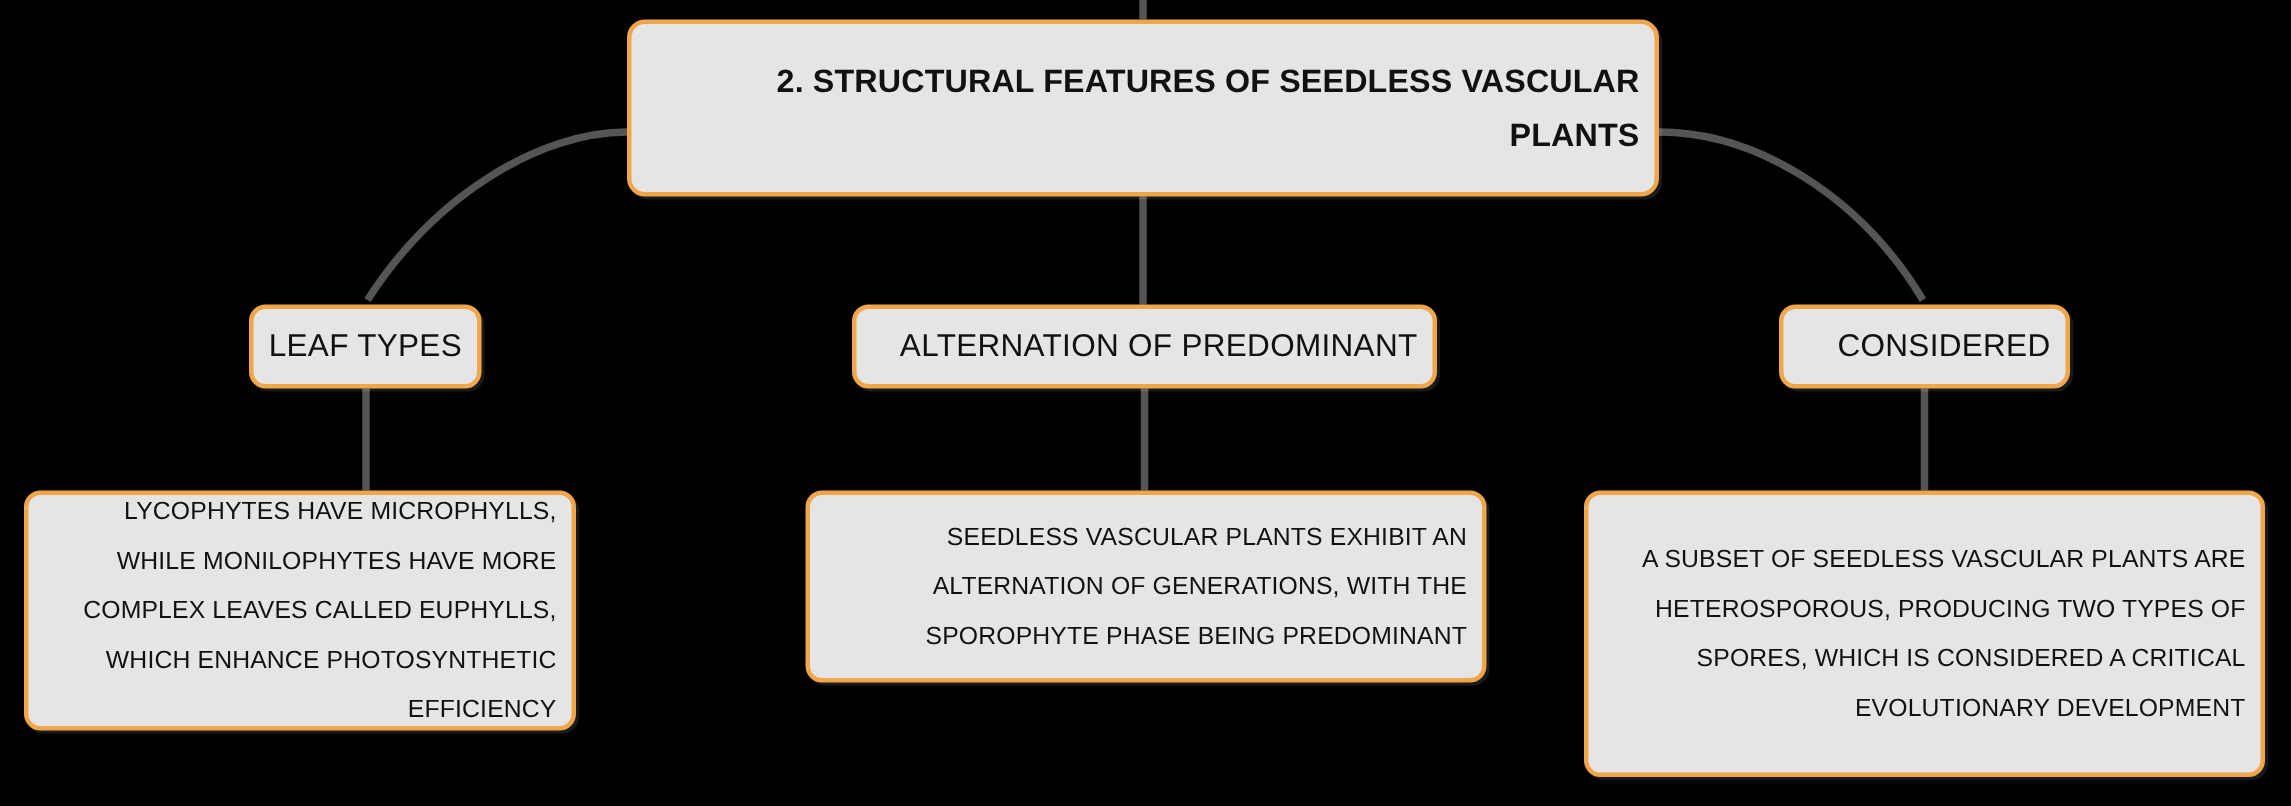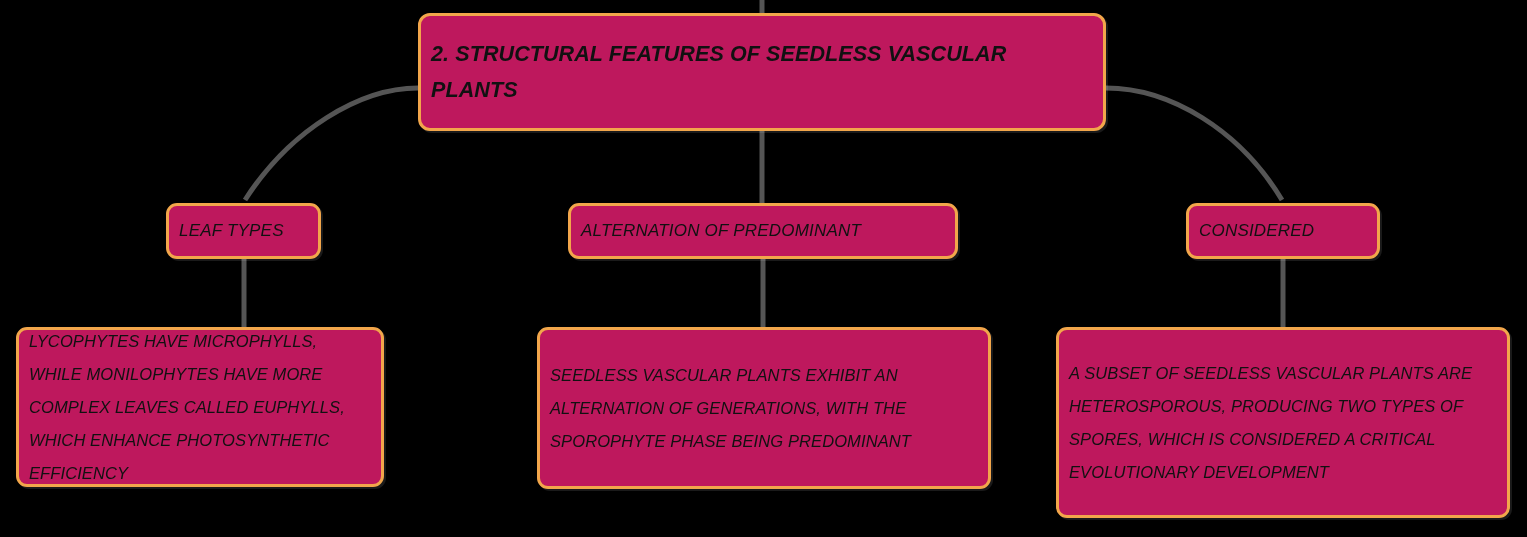--- a/index.html
+++ b/index.html
@@ -5,53 +5,52 @@
   html,body{margin:0;padding:0;background:#000;}
   body{
     width:1527px;height:537px;position:relative;overflow:hidden;
     font-family:"Liberation Sans", sans-serif;
     background:#000000;
   }
   #canvas{position:absolute;inset:0;}
   .connectors{position:absolute;left:0;top:0;width:1527px;height:537px;pointer-events:none;}
   .node{
     position:absolute;
-    background:#be185d;
+    background:#e5e5e5;
     border:3px solid #F2A64B;
     border-radius:11px;
     box-sizing:border-box;
     display:flex;align-items:center;justify-content:center;
-    text-align:left;
+    text-align:right;
     color:#111111;
     box-shadow:2px 2px 0 rgba(255,255,255,0.10);
-    font-style:italic;
   }
   .node .txt{display:block;width:100%;padding:0 10px;}
 
   
   #root-node{
     left:418px;top:13px;width:688px;height:118px;
     border-width:3px;
     border-radius:12px;
   }
   #root-node .txt{
     font-size:21.5px;font-weight:bold;letter-spacing:0.1px;line-height:36px;
   }
 
   
   .cat{height:56px;}
   #cat-0{left:166px;top:203px;width:155px;}
   #cat-1{left:568px;top:203px;width:390px;}
   #cat-2{left:1186px;top:203px;width:194px;}
-  .cat .txt{font-size:17px;font-weight:normal;letter-spacing:0.2px;line-height:24px;}
+  .cat .txt{font-size:21px;font-weight:normal;letter-spacing:0.2px;line-height:24px;}
 
   
   .desc .txt{font-size:16.5px;font-weight:normal;line-height:33px;letter-spacing:0.1px;}
   #desc-0{left:16px;top:327px;width:368px;height:160px;}
-  #desc-1{left:537px;top:327px;width:454px;height:162px;}
+  #desc-1{left:537px;top:327px;width:454px;height:128px;}
   #desc-2{left:1056px;top:327px;width:454px;height:191px;border-radius:11px;}
 </style>
 </head>
 <body>
 
 <div id="canvas">
 
   <svg class="connectors" viewBox="0 0 1527 537" xmlns="http://www.w3.org/2000/svg">
 
     <line x1="762" y1="0" x2="762" y2="13" stroke="#555555" stroke-width="5"></line>

